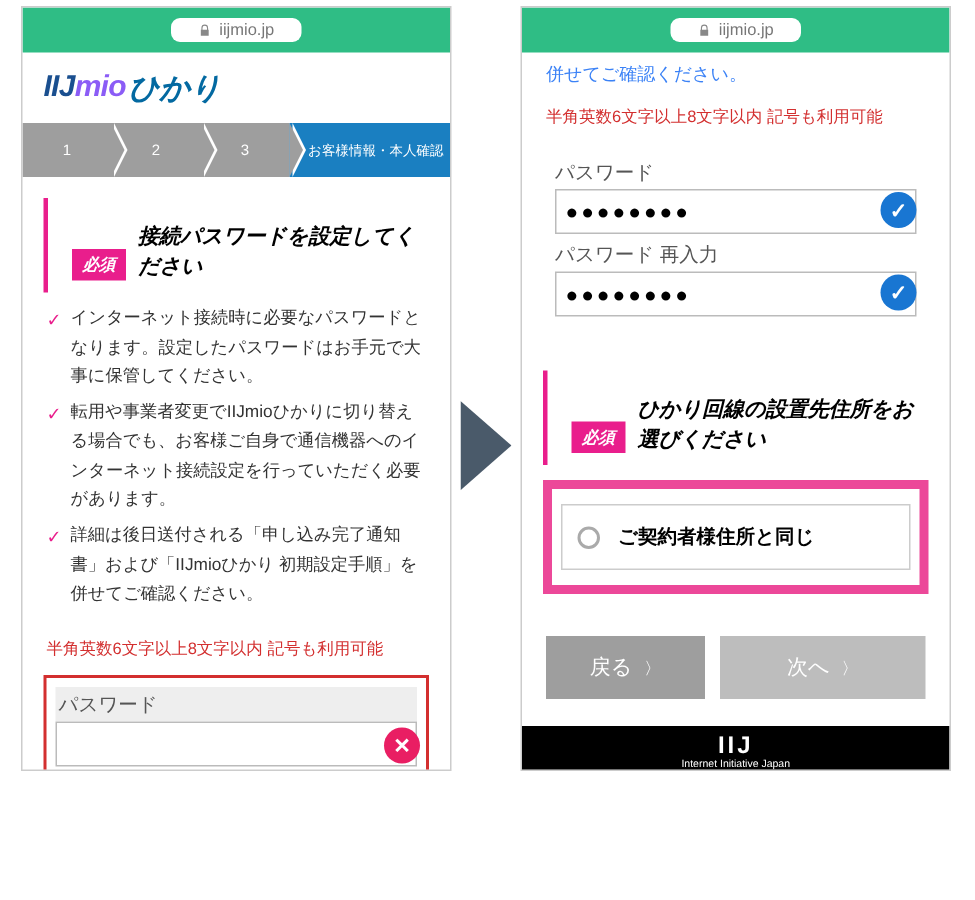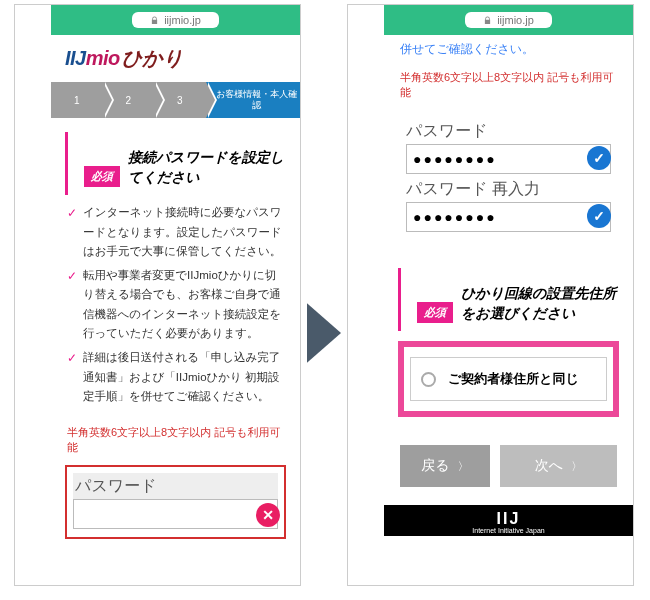--- a/index.html
+++ b/index.html
@@ -1,39 +1,39 @@
 <!DOCTYPE html>
 <html><head>
 <meta charset="utf-8">
 <style>
   * { box-sizing: border-box; margin: 0; padding: 0; font-family: -apple-system, "Hiragino Sans", "Hiragino Kaku Gothic ProN", Meiryo, sans-serif; }
   body { background: #fff; width: 650px; height: 600px; position: relative; }
   .row { display: flex; align-items: flex-start; gap: 6px; padding: 4px 14px; }
   .phone {
-    width: 287px; height: 582px; border: 1px solid #ccc; background: #fff;
-    overflow: hidden; position: relative; padding-left: 36px;
+    width: 287px; height: 510px; border: 1px solid #ccc; background: #fff;
+    overflow: hidden; position: relative;
   }
   .phone-left { }
   .phone-right { }
   .browser-bar {
     height: 30px; background: #2fbd85; display: flex; align-items: center; justify-content: center;
     font-size: 12px; color: #333;
   }
   .url-pill {
     background: #fff; border-radius: 6px; padding: 2px 18px; font-size: 11px; color: #777;
     display: flex; align-items: center; gap: 5px;
   }
   .lock-icon { width: 9px; height: 9px; }
   .logo-bar {
     padding: 10px 14px; display: flex; align-items: center;
   }
   .logo-iij { font-weight: bold; font-style: italic; font-size: 20px; letter-spacing: -0.5px; }
   .logo-iij .nv { color: #1a4f8f; }
-  .logo-iij .or { color: #be185d; }
-  .logo-hikari { color: #7f1d1d; font-weight: bold; font-size: 20px; font-style: italic; margin-left: 2px; }
+  .logo-iij .or { color: #8b5cf6; }
+  .logo-hikari { color: #0369a1; font-weight: bold; font-size: 20px; font-style: italic; margin-left: 2px; }
   .steps {
     display: flex; height: 36px; font-size: 10px; color: #fff;
   }
   .step {
     flex: 1; background: #9e9e9e; display: flex; align-items: center; justify-content: center;
     position: relative;
   }
   .step::after {
     content: ""; position: absolute; right: -9px; top: 0; width: 0; height: 0;
     border-top: 18px solid transparent; border-bottom: 18px solid transparent;
@@ -60,21 +60,21 @@
   .section-title-text { font-size: 14px; font-weight: bold; line-height: 1.4; }
   .bullets { padding: 8px 16px 8px 16px; font-size: 11.5px; line-height: 1.7; color: #333; }
   .bullet { display: flex; gap: 6px; margin-bottom: 4px; }
   .bullet .chk { color: #e91e8c; flex-shrink: 0; font-size: 12px; }
   .hint { color: #d32f2f; font-size: 11px; padding: 6px 16px; }
   .pw-box {
     margin: 4px 14px 0; border: 2px solid #d32f2f; padding: 4px 6px 8px;
   }
   .pw-box.nohl { border: 2px solid transparent; }
   .field-wrap { position: relative; margin-top: 2px; }
-  .field-label { font-size: 16px; color: #555; padding: 3px 2px 2px; background: #eee; }
+  .field-label { font-size: 13px; color: #555; padding: 3px 2px 2px; background: #eee; }
   .pw-box.nohl .field-label { background: transparent; padding-left: 0; }
   .field-input {
     width: 100%; border: 1px solid #bbb; padding: 6px 30px 6px 6px; font-size: 14px;
     letter-spacing: 2px;
   }
   .status-icon {
     position: absolute; right: -2px; bottom: 2px; width: 24px; height: 24px;
     border-radius: 50%; display: flex; align-items: center; justify-content: center;
     color: #fff; font-weight: bold; font-size: 14px;
   }

